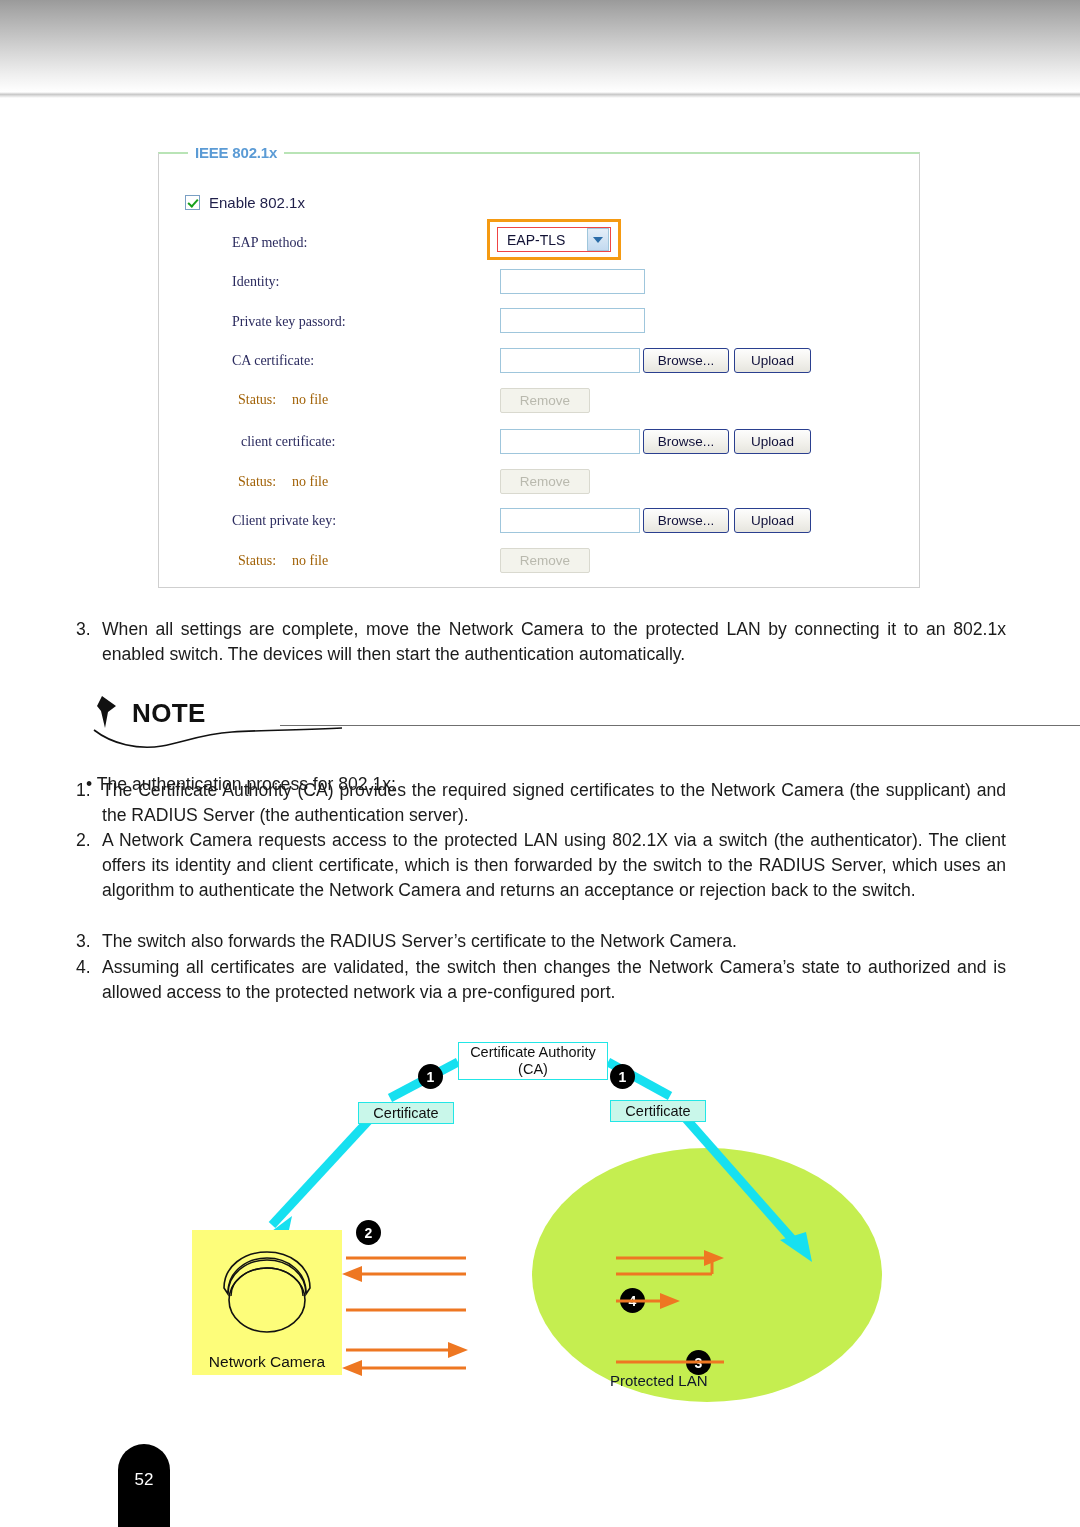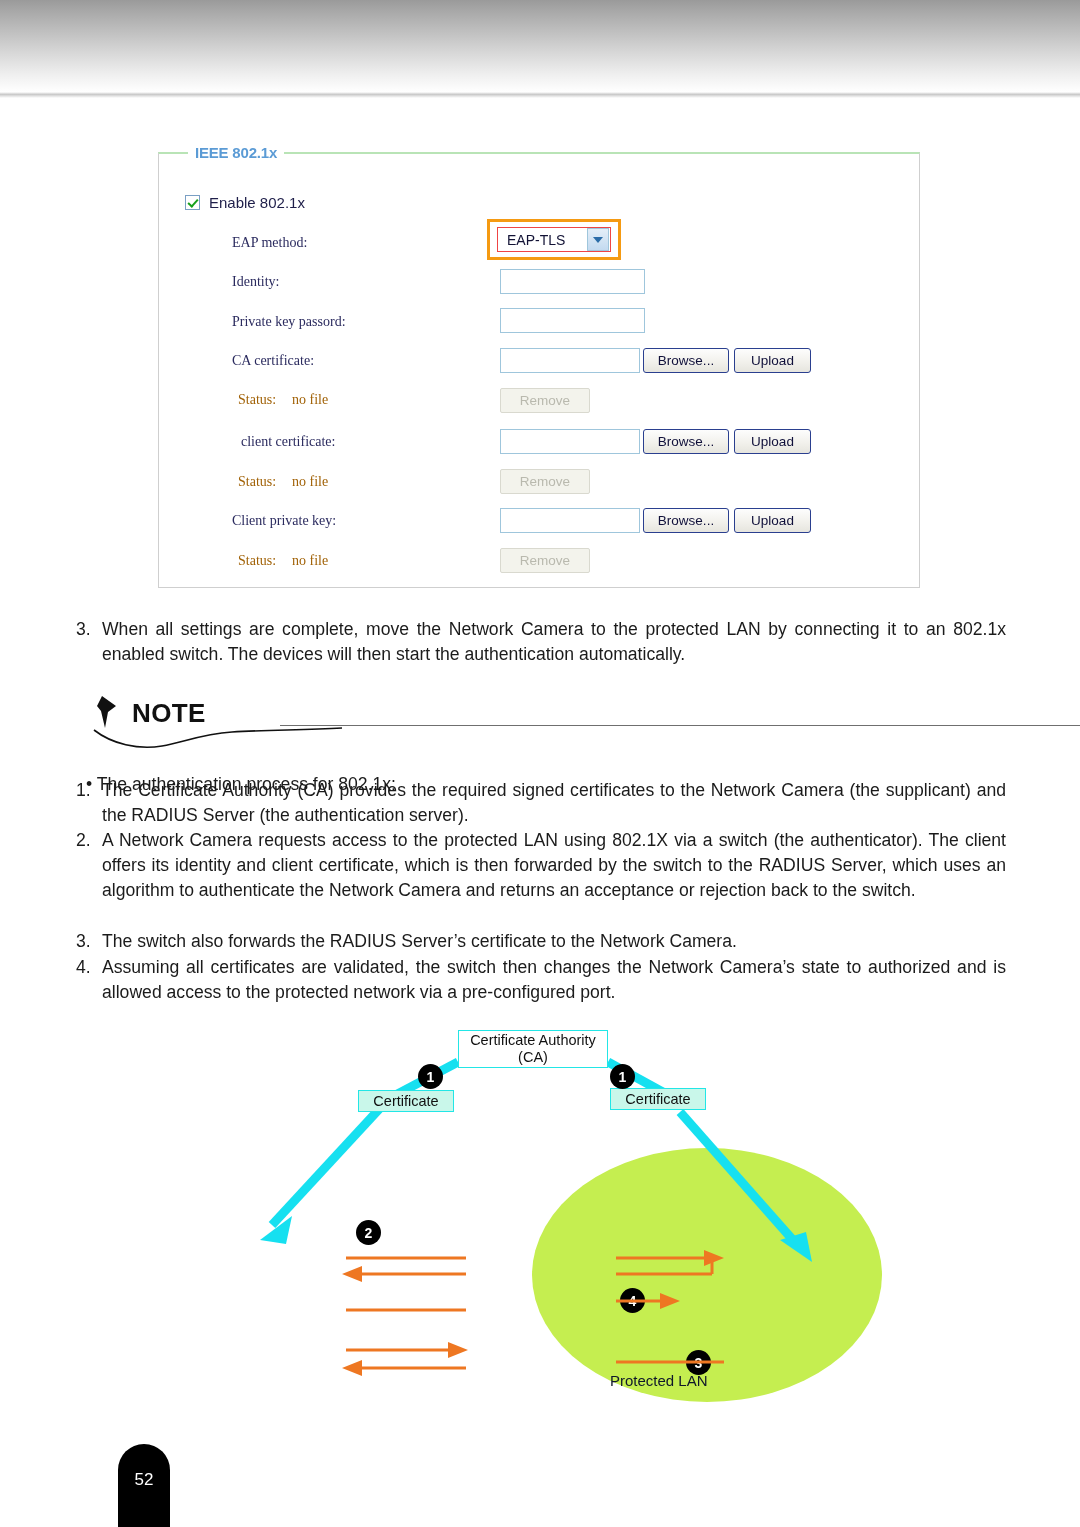--- a/index.html
+++ b/index.html
@@ -197,20 +197,21 @@
     left: 150px; top: 1020px;
     width: 800px; height: 400px;
   }
   .dg-box {
     position: absolute;
     box-sizing: border-box;
     display: flex;
     align-items: center;
     justify-content: center;
     text-align: center;
+    margin-top: 12px;
   }
   .ca-box {
     left: 308px; top: 10px;
     width: 150px; height: 38px;
     border: 1px solid #22e6e6;
     background: #ffffff;
     font-size: 14.5px;
     color: #111111;
     line-height: 17px;
     flex-direction: column;
@@ -429,20 +430,29 @@
     <polygon points="574,238 554,230 554,246" fill="#ee7722"></polygon>
     <line x1="466" y1="254" x2="562" y2="254" stroke="#ee7722" stroke-width="3"></line>
     <line x1="562" y1="238" x2="562" y2="254" stroke="#ee7722" stroke-width="3"></line>
 
     <line x1="466" y1="281" x2="516" y2="281" stroke="#ee7722" stroke-width="3"></line>
     <polygon points="530,281 510,273 510,289" fill="#ee7722"></polygon>
 
     <line x1="466" y1="342" x2="574" y2="342" stroke="#ee7722" stroke-width="3"></line>
   </svg>
 
+  <div class="node node-cam">
+    <svg width="110" height="96" viewBox="0 0 110 96" style="position:absolute;left:20px;top:14px;">
+      <path d="M12 44 C12 22, 32 8, 55 8 C78 8, 98 22, 98 44 L94 50 C94 30, 76 16, 55 16 C34 16, 16 30, 16 50 Z" fill="#fdfd7a" stroke="#111111" stroke-width="1.6"></path>
+      <path d="M16 48 C16 28, 34 14, 55 14 C76 14, 94 28, 94 48" fill="none" stroke="#111111" stroke-width="1.4"></path>
+      <ellipse cx="55" cy="56" rx="38" ry="32" fill="#fdfd7a" stroke="#111111" stroke-width="1.6"></ellipse>
+      <path d="M19 52 C19 36, 35 24, 55 24 C75 24, 91 36, 91 52" fill="none" stroke="#111111" stroke-width="1.4"></path>
+    </svg>
+    <span class="cap">Network Camera</span>
+  </div>
 
 
 
   <div class="lan-label">Protected LAN</div>
 </div>
 
 <div class="page-tab">
   <div class="page-num">52</div>
 </div>
 

